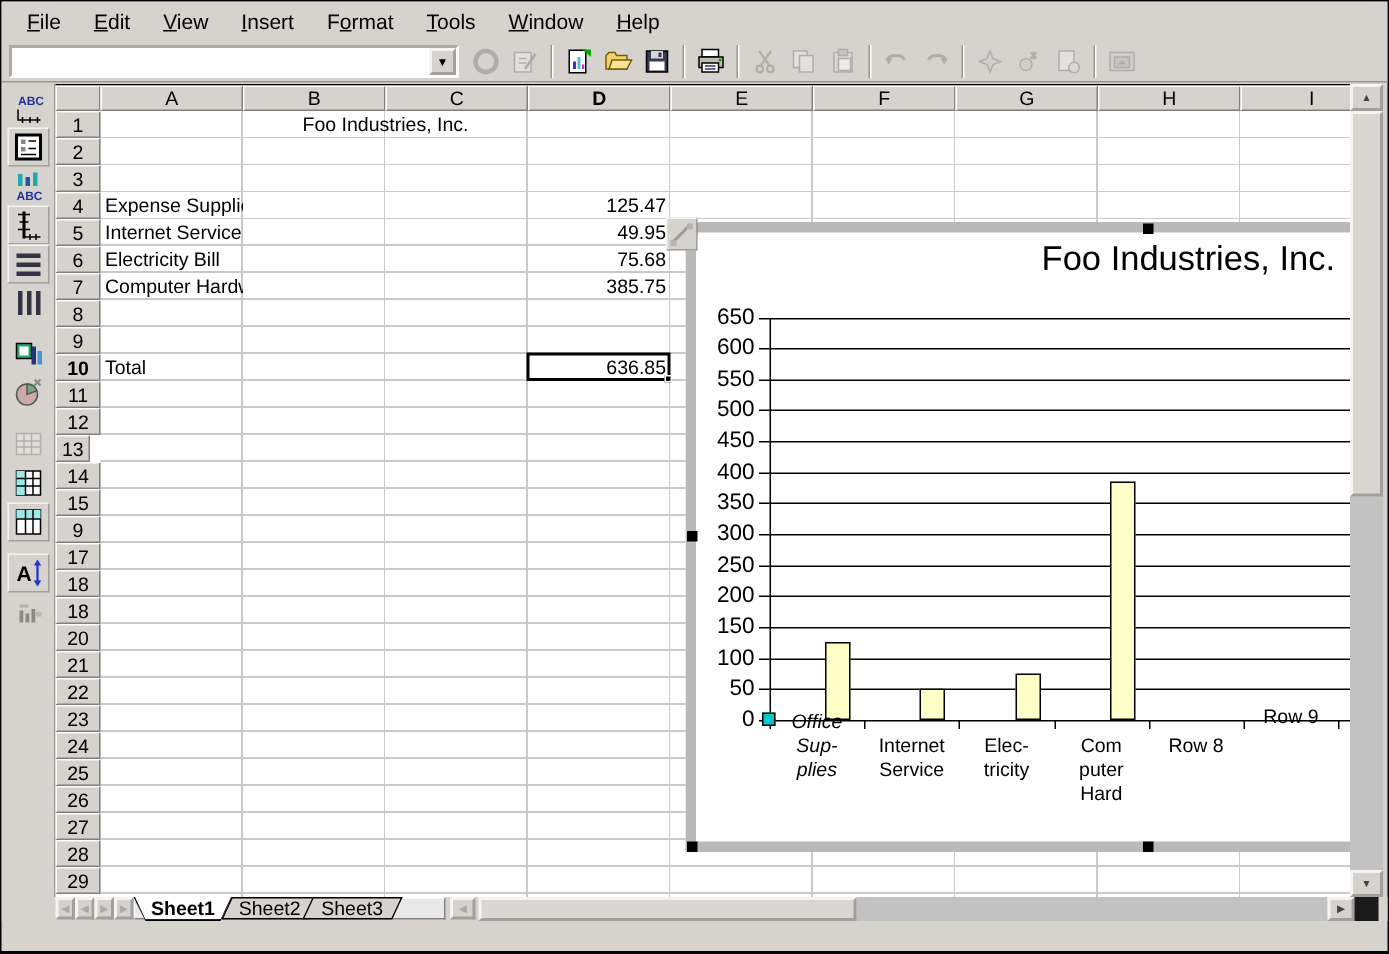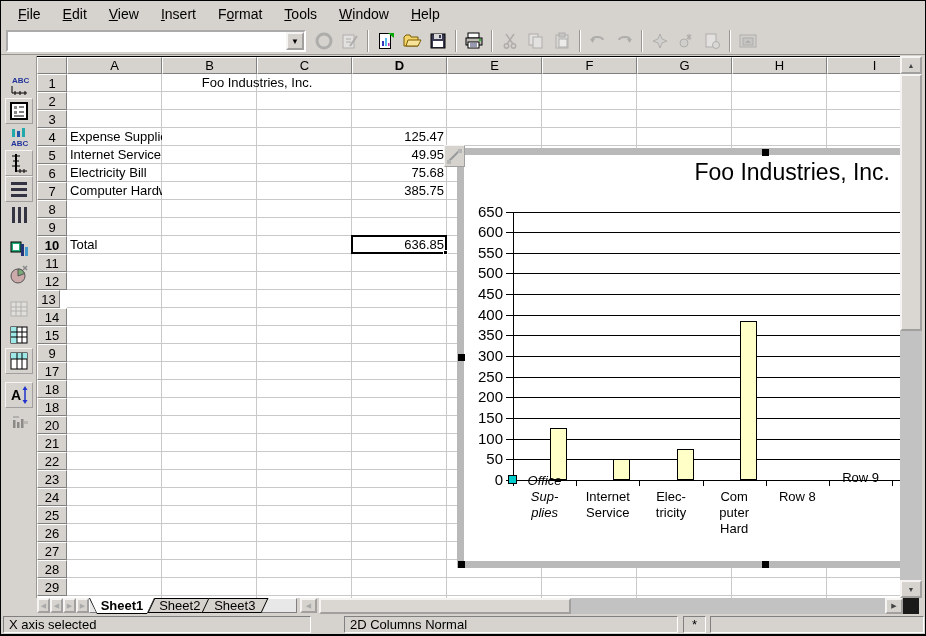--- a/index.html
+++ b/index.html
@@ -18,21 +18,21 @@
   .combo{position:absolute;left:5px;top:3px;width:300px;height:22px;background:#fff;
     border:2px inset #fff;display:flex;}
   .combo input{flex:1;border:none;outline:none;font-size:13px;padding:0 3px;background:#fff;}
   .combo-btn{width:18px;height:100%;background:#d6d3ce;border:2px outset #f5f4f2;
     display:flex;align-items:center;justify-content:center;font-size:8px;color:#000;}
   .tb-btn{width:24px;height:24px;display:flex;align-items:center;justify-content:center;margin:0 1px;}
   .tb-sep{width:2px;height:22px;border-left:1px solid #9a9792;border-right:1px solid #fff;margin:0 4px;}
   .tb-btn.disabled{opacity:.55;filter:grayscale(1);}
   
   .lefttb{position:absolute;left:0;top:55px;width:36px;height:542px;background:#d6d3ce;
-    border-right:1px solid #9a9792;display:flex;flex-direction:column;align-items:center;padding-top:16px;}
+    border-right:1px solid #9a9792;display:flex;flex-direction:column;align-items:center;padding-top:3px;}
   .ltb-btn{width:28px;height:26px;display:flex;align-items:center;justify-content:center;margin:0;}
   .ltb-btn.raised{border:1px outset #f5f4f2;background:#d6d3ce;}
   .ltb-btn.disabled{opacity:.45;filter:grayscale(1);}
   .ltb-gap{height:8px;}
   
   .sheet{position:absolute;left:36px;top:55px;width:863px;height:542px;background:#fff;
     border-top:1px solid #000;overflow:hidden;}
   .hdr{position:absolute;background:#d6d3ce;border-right:1px solid #808080;border-bottom:1px solid #808080;
     border-top:1px solid #fff;border-left:1px solid #fff;font-size:13px;display:flex;
     align-items:center;justify-content:center;}
@@ -519,20 +519,14 @@
         </div>
       </div>
       <div class="tab" style="left: 204px; width: 60px;">
         <div class="tab-skew">
           <span>Sheet3</span>
         </div>
       </div>
       <div class="tabnav" style="left: 299px; width: 17px;">◀</div>
     </div>
 
-  <div class="statusbar">
-    <div class="status-panel" style="left:2px;width:308px;">X axis selected</div>
-    <div class="status-panel" style="left:343px;width:334px;">2D Columns Normal</div>
-    <div class="status-panel" style="left:682px;width:23px;text-align:center;">*</div>
-    <div class="status-panel" style="left:709px;width:214px;"></div>
-  </div>
 
 </div>
 
 </body></html>

